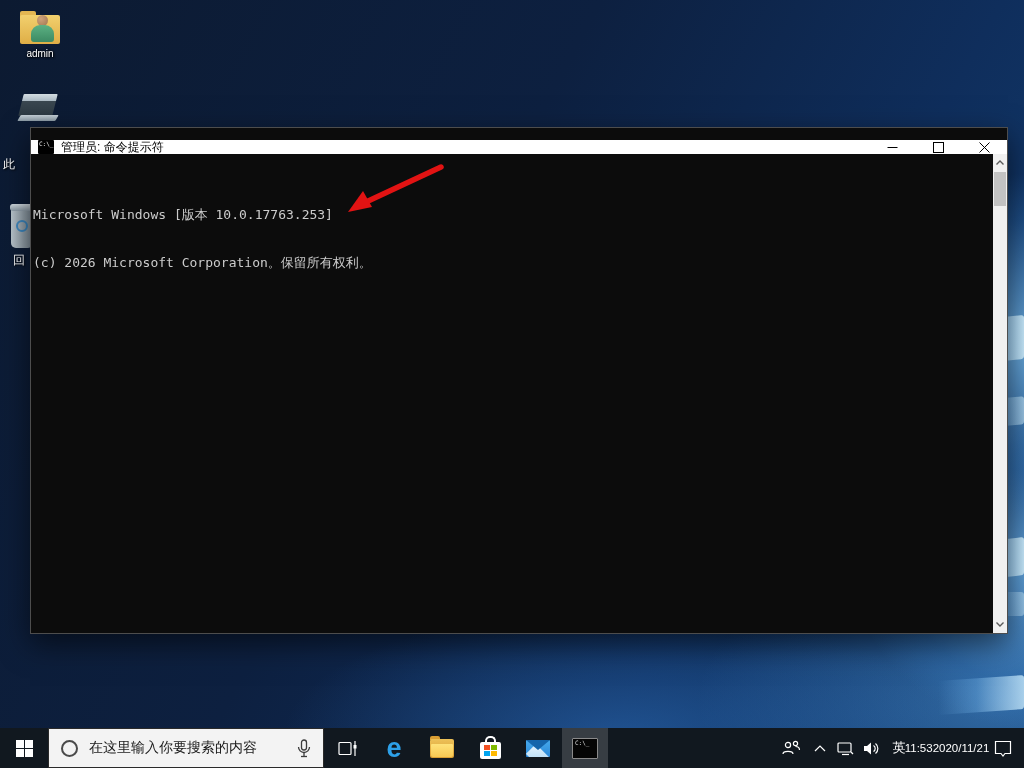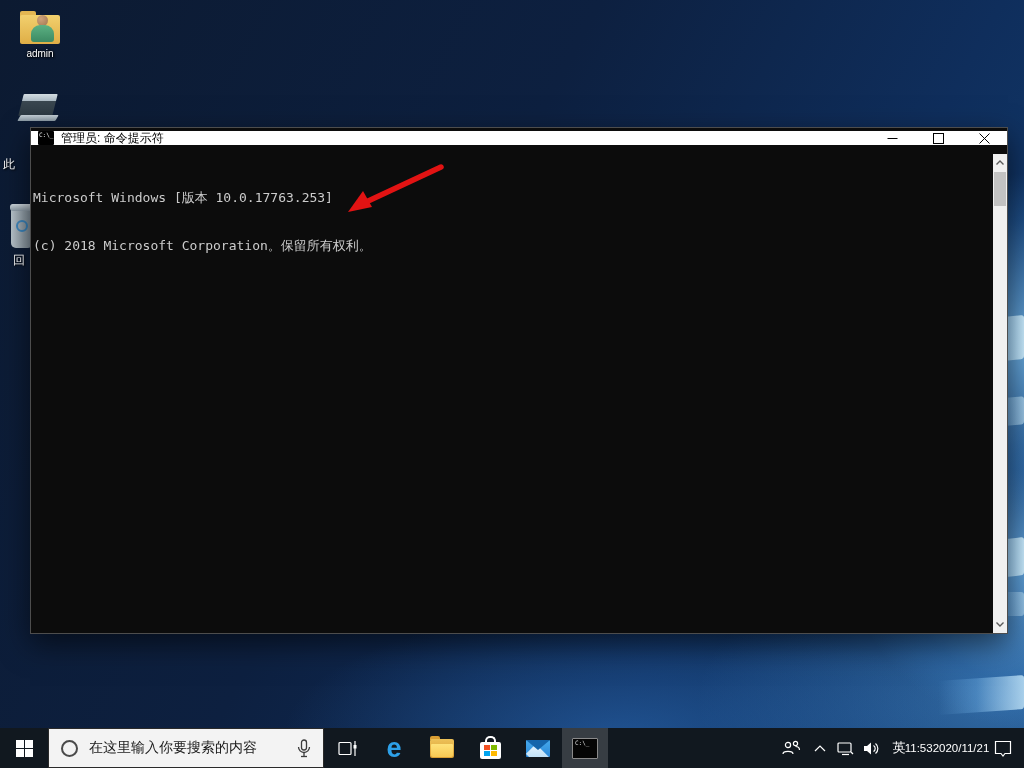--- a/index.html
+++ b/index.html
@@ -53,33 +53,33 @@
   .bin-glyph { width:22px; height:44px; border-radius:3px 3px 5px 5px; position:relative;
     background:linear-gradient(to right,#c3ced5,#7d8c96); opacity:.95; }
   .bin-rim { position:absolute; left:-1px; top:0; width:24px; height:7px; border-radius:3px;
     background:linear-gradient(#dde5ea,#93a2ac); }
   .bin-mark { position:absolute; left:5px; top:16px; width:12px; height:12px; border-radius:50%;
     border:2px solid #2f86c8; opacity:.85; }
 
   
   #cmd-window { position:absolute; left:30px; top:127px; width:978px; height:507px; z-index:5;
     border:1px solid #4d4d4d; box-shadow:0 10px 28px rgba(0,0,0,0.55); background:#0c0c0c; }
-  #titlebar { position:absolute; left:0; top:3px; right:0; height:14px; background:#ffffff;
+  #titlebar { position:absolute; left:0; top:12px; right:0; height:14px; background:#ffffff;
     display:flex; align-items:center; }
   .title-cmd-icon { width:16px; height:14px; margin-left:7px; background:#000; border-radius:1px;
     color:#e8e8e8; font-family:"DejaVu Sans Mono", monospace; font-size:6px; line-height:7px;
     padding-left:1px; overflow:hidden; flex:none; }
   #title-text { margin-left:7px; font-size:12px; color:#000; white-space:nowrap; flex:1 1 auto;
     overflow:hidden; }
   .caption-btn { width:46px; height:26px; display:flex; align-items:center; justify-content:center; flex:none; }
   .caption-btn svg { display:block; }
 
   #terminal { position:absolute; left:0; top:26px; right:14px; bottom:0; background:#0c0c0c;
     font-family:"DejaVu Sans Mono", monospace; font-size:13px; line-height:16px; color:#cccccc;
-    padding:4px 0 0 2px; white-space:pre; overflow:hidden; }
+    padding:21px 0 0 2px; white-space:pre; overflow:hidden; }
   .term-line { height:16px; }
   #cursor { display:inline-block; width:8px; height:3px; background:#cccccc; margin-left:1px;
     vertical-align:baseline; }
 
   #term-scrollbar { position:absolute; right:0; top:26px; bottom:0; width:14px; background:#f0f0f0; }
   .sb-arrow { position:absolute; left:0; width:14px; height:15px; display:flex; align-items:center;
     justify-content:center; }
   #sb-up { top:1px; } #sb-down { bottom:1px; }
   #sb-thumb { position:absolute; left:1px; top:18px; width:12px; height:34px; background:#c2c2c2; }
 
@@ -204,21 +204,21 @@
     <div class="caption-btn">
       <svg width="11" height="11" viewBox="0 0 11 11">
           <line x1="0.5" y1="0.5" x2="10.5" y2="10.5" stroke="#000" stroke-width="1"></line>
           <line x1="10.5" y1="0.5" x2="0.5" y2="10.5" stroke="#000" stroke-width="1"></line>
         </svg>
     </div>
   </div>
 
   <div id="terminal">
     <div class="term-line">Microsoft Windows [版本 10.0.17763.253]</div>
-    <div class="term-line">(c) 2018 Microsoft Corporation。保留所有权利。</div>
+    <div class="term-line">(c) 2026 Microsoft Corporation。保留所有权利。</div>
     <div class="term-line"></div>
   </div>
 
   <div id="term-scrollbar">
     <div class="sb-arrow" id="sb-up">
       <svg width="8" height="5" viewBox="0 0 8 5">
           <polyline points="0.5,4.5 4,1 7.5,4.5" fill="none" stroke="#5a5a5a" stroke-width="1.4"></polyline>
         </svg>
     </div>
     <div id="sb-thumb"></div>

